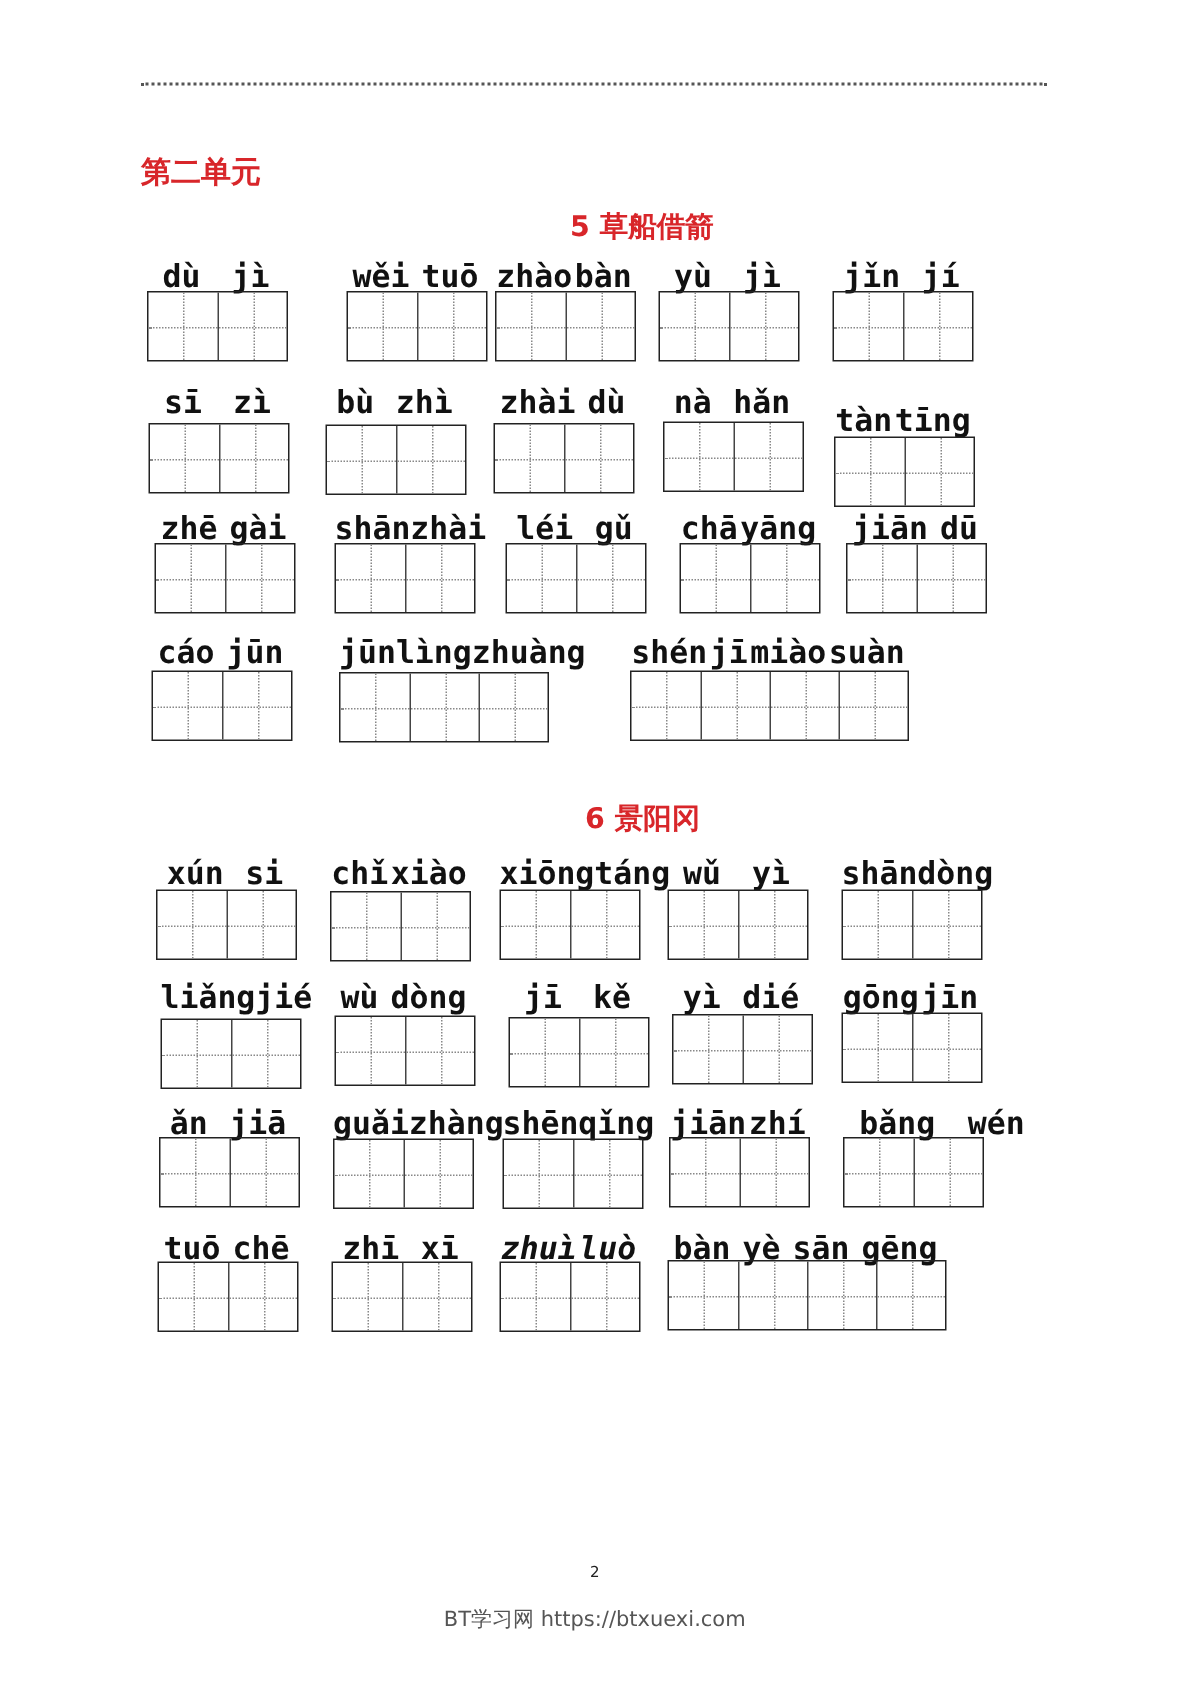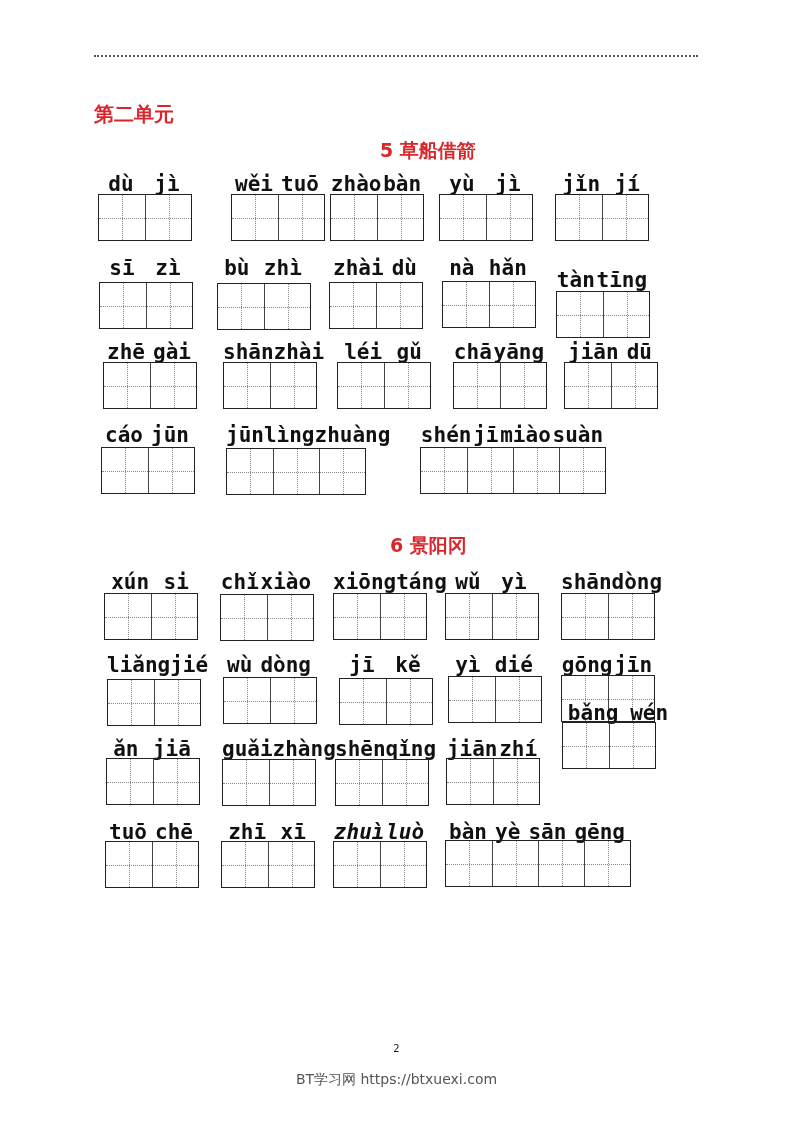--- a/index.html
+++ b/index.html
@@ -353,21 +353,21 @@
     <div class="word" style="left: 446px; top: 737px; width: 92px; height: 68px;">
       <div class="pinyin">
         <span>jiān</span>
         <span>zhí</span>
       </div>
       <div class="boxes" style="top: 21px;">
         <div class="cell"></div>
         <div class="cell"></div>
       </div>
     </div>
-    <div class="word" style="left: 562px; top: 701px; width: 112px; height: 68px;">
+    <div class="word" style="left: 562px; top: 737px; width: 112px; height: 68px; padding-left: 20px;">
       <div class="pinyin">
         <span>bǎng</span>
         <span>wén</span>
       </div>
       <div class="boxes" style="top: 21px;">
         <div class="cell"></div>
         <div class="cell"></div>
       </div>
     </div>
     <div class="word" style="left: 105px; top: 820px; width: 92px; height: 68px;">

